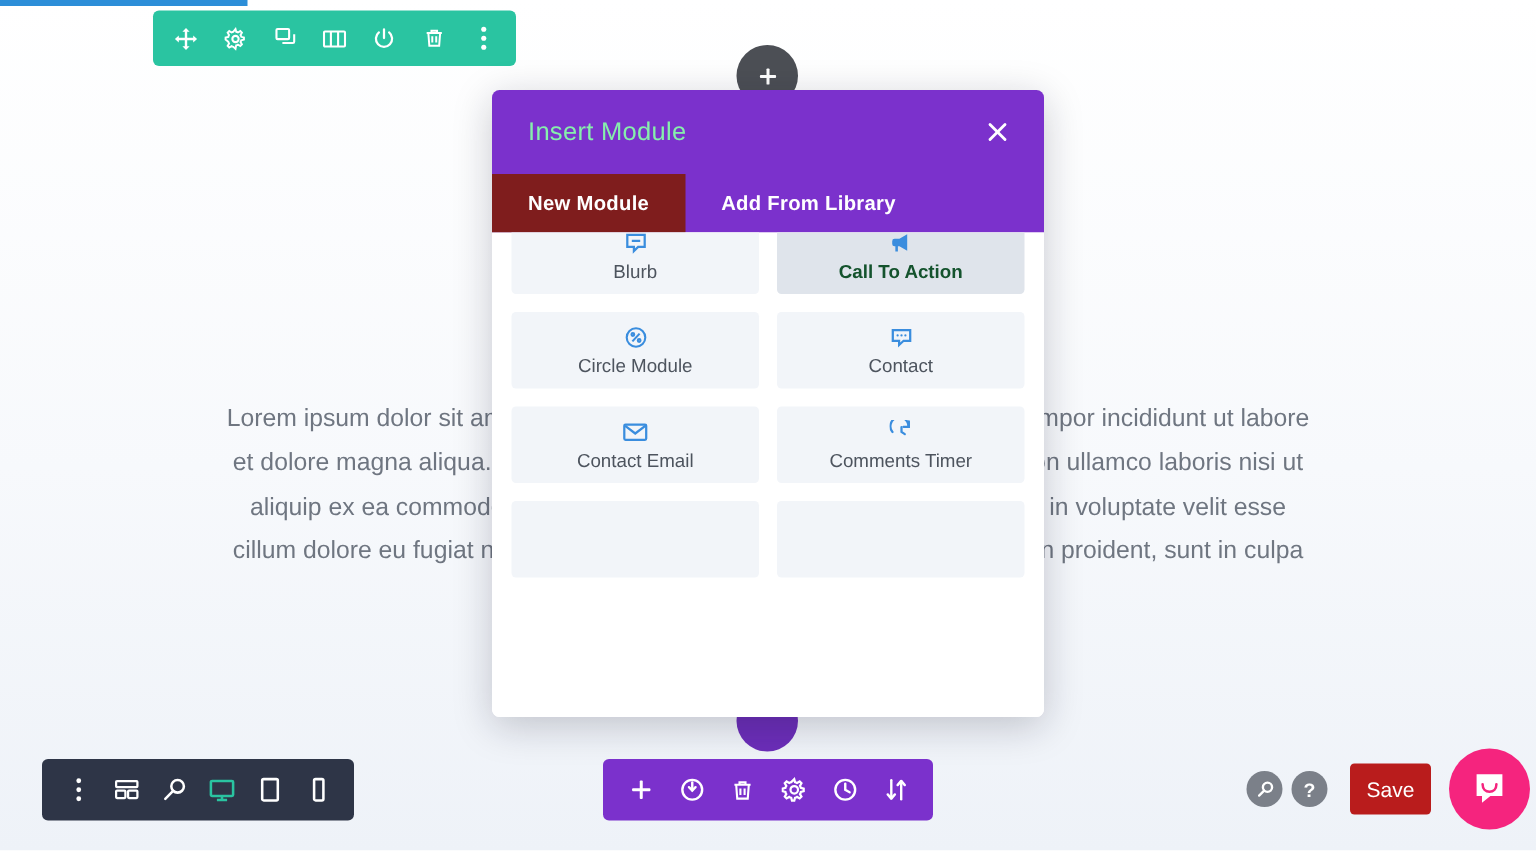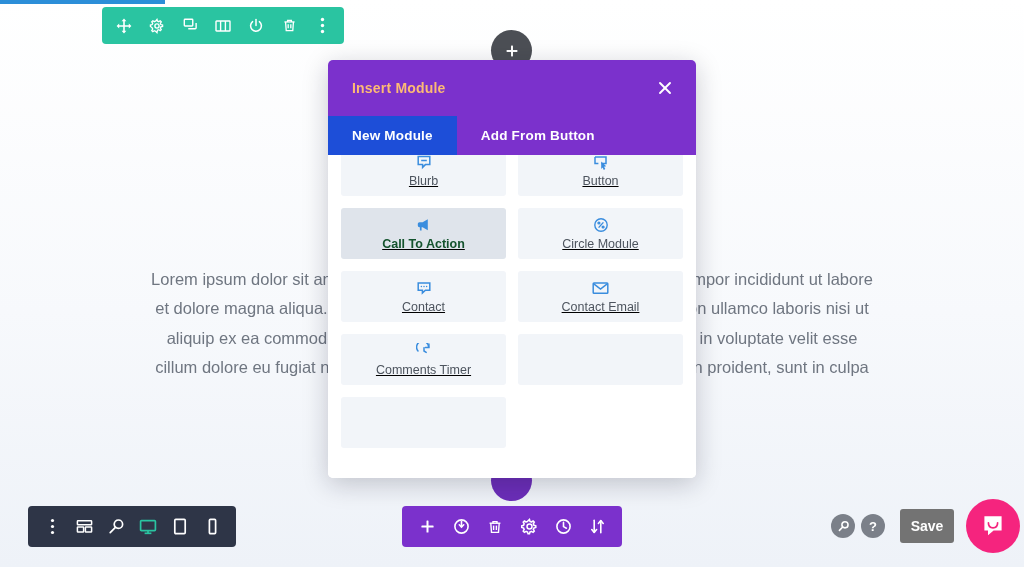--- a/index.html
+++ b/index.html
@@ -133,23 +133,23 @@
   .modal-header {
     height: 56px;
     background: #7b31cc;
     display: flex;
     align-items: center;
     justify-content: space-between;
     padding: 0 20px 0 24px;
     flex: 0 0 auto;
   }
   .modal-title {
-    color: #fdba74;
-    font-size: 14px;
-    font-weight: bold;
+    color: #86efac;
+    font-size: 17px;
+    font-weight: normal;
     letter-spacing: 0.2px;
   }
   .modal-close {
     color: #ffffff;
     width: 22px;
     height: 22px;
     display: flex;
     align-items: center;
     justify-content: center;
     cursor: pointer;
@@ -164,21 +164,21 @@
   .modal-tab {
     display: flex;
     align-items: center;
     padding: 0 24px;
     color: #ffffff;
     font-size: 13.5px;
     font-weight: bold;
     cursor: pointer;
     letter-spacing: 0.2px;
   }
-  .modal-tab.active { background: #1d4ed8; }
+  .modal-tab.active { background: #7f1d1d; }
 
   .modal-body {
     flex: 1 1 auto;
     overflow: hidden;
     background: #ffffff;
     padding: 0 13px;
     position: relative;
   }
 
   .module-grid {
@@ -193,21 +193,20 @@
     background: #f2f5f9;
     border-radius: 3px;
     height: 51px;
     display: flex;
     flex-direction: column;
     align-items: center;
     justify-content: center;
     gap: 4px;
     cursor: pointer;
     user-select: none;
-    text-decoration: underline;
   }
   .module-tile.hovered {
     background: #dfe4eb;
   }
   .module-tile .m-icon {
     color: #3a8dde;
     height: 17px;
     display: flex;
     align-items: center;
     justify-content: center;
@@ -292,25 +291,25 @@
   }
   #search-round { left: 831px; }
   #help-round { left: 861px; }
 
   .save-button {
     position: absolute;
     left: 900px;
     top: 509px;
     width: 54px;
     height: 34px;
-    background: #737373;
+    background: #b91c1c;
     border-radius: 3px;
     color: #ffffff;
     font-size: 14px;
-    font-weight: bold;
+    font-weight: normal;
     display: flex;
     align-items: center;
     justify-content: center;
     cursor: pointer;
     border: none;
     z-index: 60;
     font-family: "Liberation Sans", sans-serif;
   }
 
   .intercom-bubble {
@@ -405,46 +404,36 @@
     <div class="modal-close">
       <svg width="16" height="16" viewBox="0 0 16 16" fill="none" stroke="currentColor" stroke-width="1.9" stroke-linecap="round">
         <line x1="3" y1="3" x2="13" y2="13"></line>
         <line x1="13" y1="3" x2="3" y2="13"></line>
       </svg>
     </div>
   </div>
 
   <div class="modal-tabs">
     <div class="modal-tab active">New Module</div>
-    <div class="modal-tab">Add From Button</div>
+    <div class="modal-tab">Add From Library</div>
   </div>
 
   <div class="modal-body">
     <div class="module-grid">
 
       <div class="module-tile">
         <span class="m-icon">
           <svg width="16" height="16" viewBox="0 0 16 16" fill="none" stroke="currentColor" stroke-width="1.5">
             <path d="M2.2 2.6h11.6v8h-4.4L6.6 13.4V10.6H2.2z"></path>
             <line x1="5.2" y1="6.6" x2="10.8" y2="6.6"></line>
           </svg>
         </span>
         <span class="m-label">Blurb</span>
       </div>
 
-      <div class="module-tile">
-        <span class="m-icon">
-          <svg width="16" height="16" viewBox="0 0 16 16" fill="none" stroke="currentColor" stroke-width="1.5">
-            <path d="M2 3h11v6.4H8.4"></path>
-            <path d="M2 3v6.4h3.4"></path>
-            <path d="M8.2 7.6l5 4.6-2.1.5 1.2 2.4-1.5.8-1.2-2.4-1.4 1.6z" fill="currentColor" stroke="none"></path>
-          </svg>
-        </span>
-        <span class="m-label">Button</span>
-      </div>
 
       <div class="module-tile hovered">
         <span class="m-icon">
           <svg width="16" height="16" viewBox="0 0 16 16" fill="currentColor">
             <path d="M3.4 5.2h3.2l5.2-3v11l-5.2-3H5.6v3.4H3.9V10.2h-.5A1.6 1.6 0 011.8 8.6V6.8a1.6 1.6 0 011.6-1.6z"></path>
           </svg>
         </span>
         <span class="m-label">Call To Action</span>
       </div>
 

